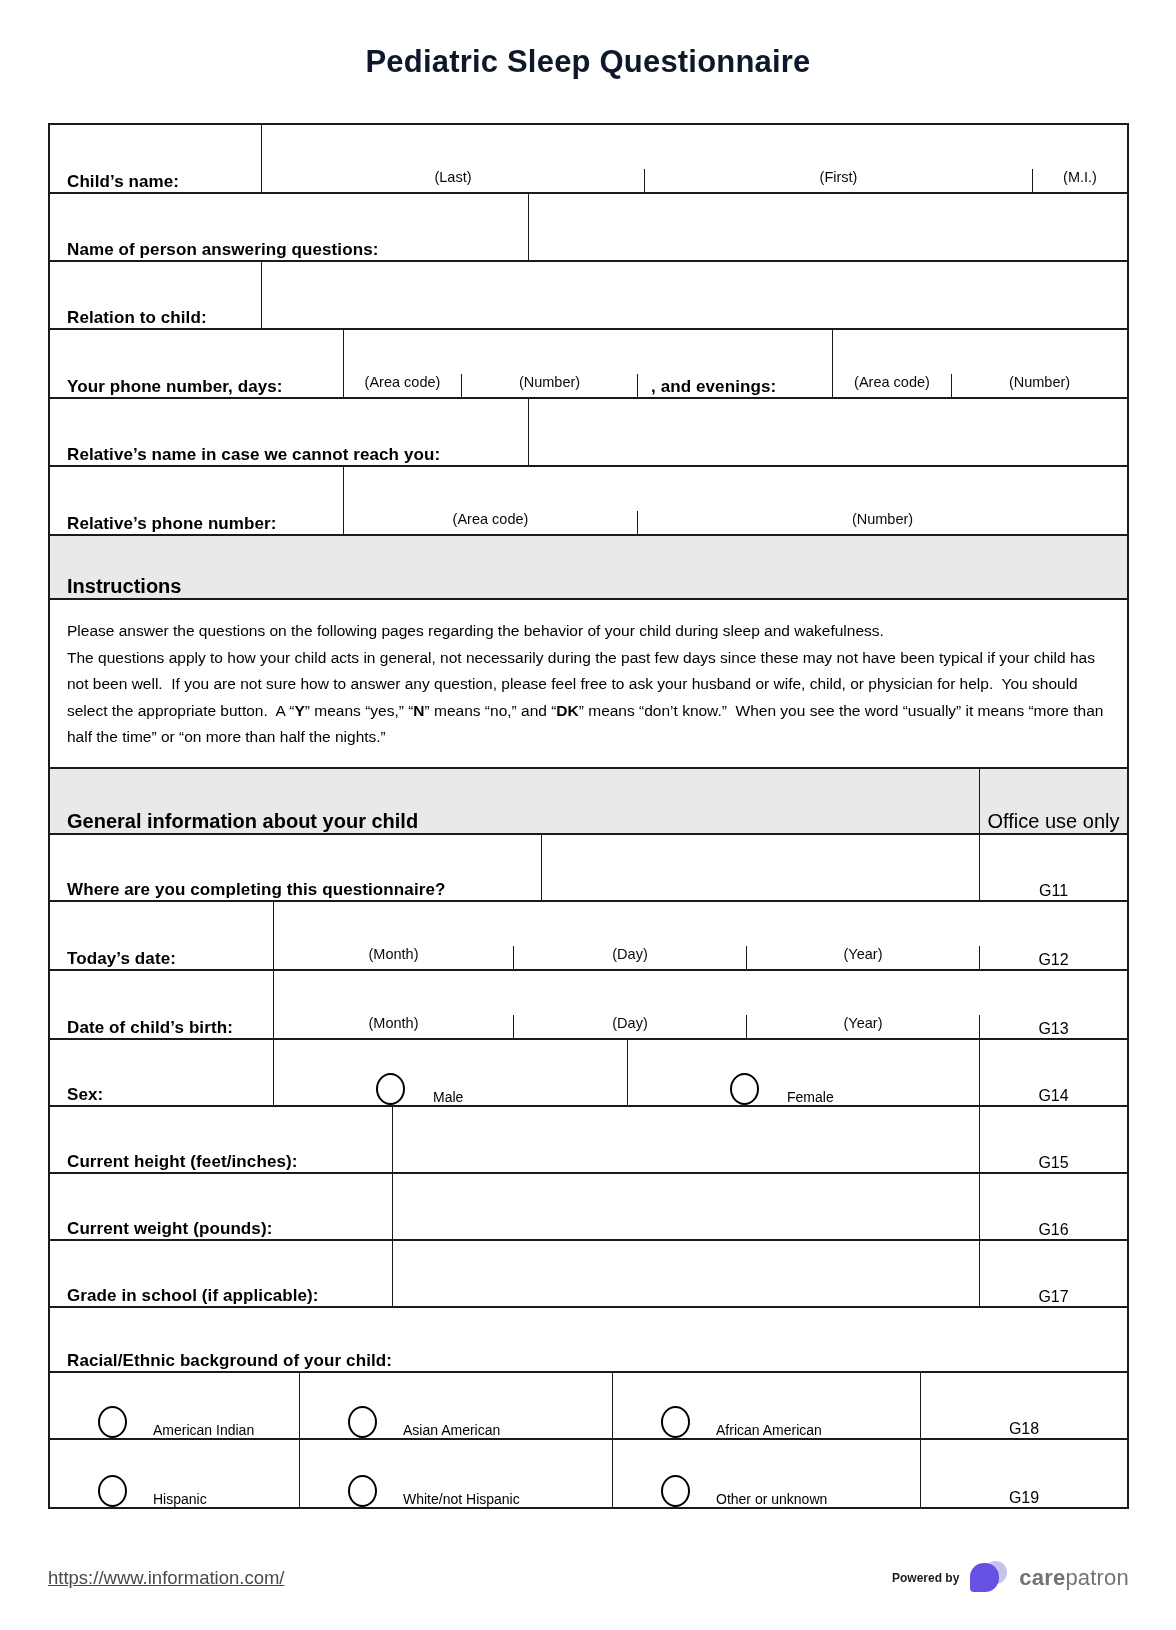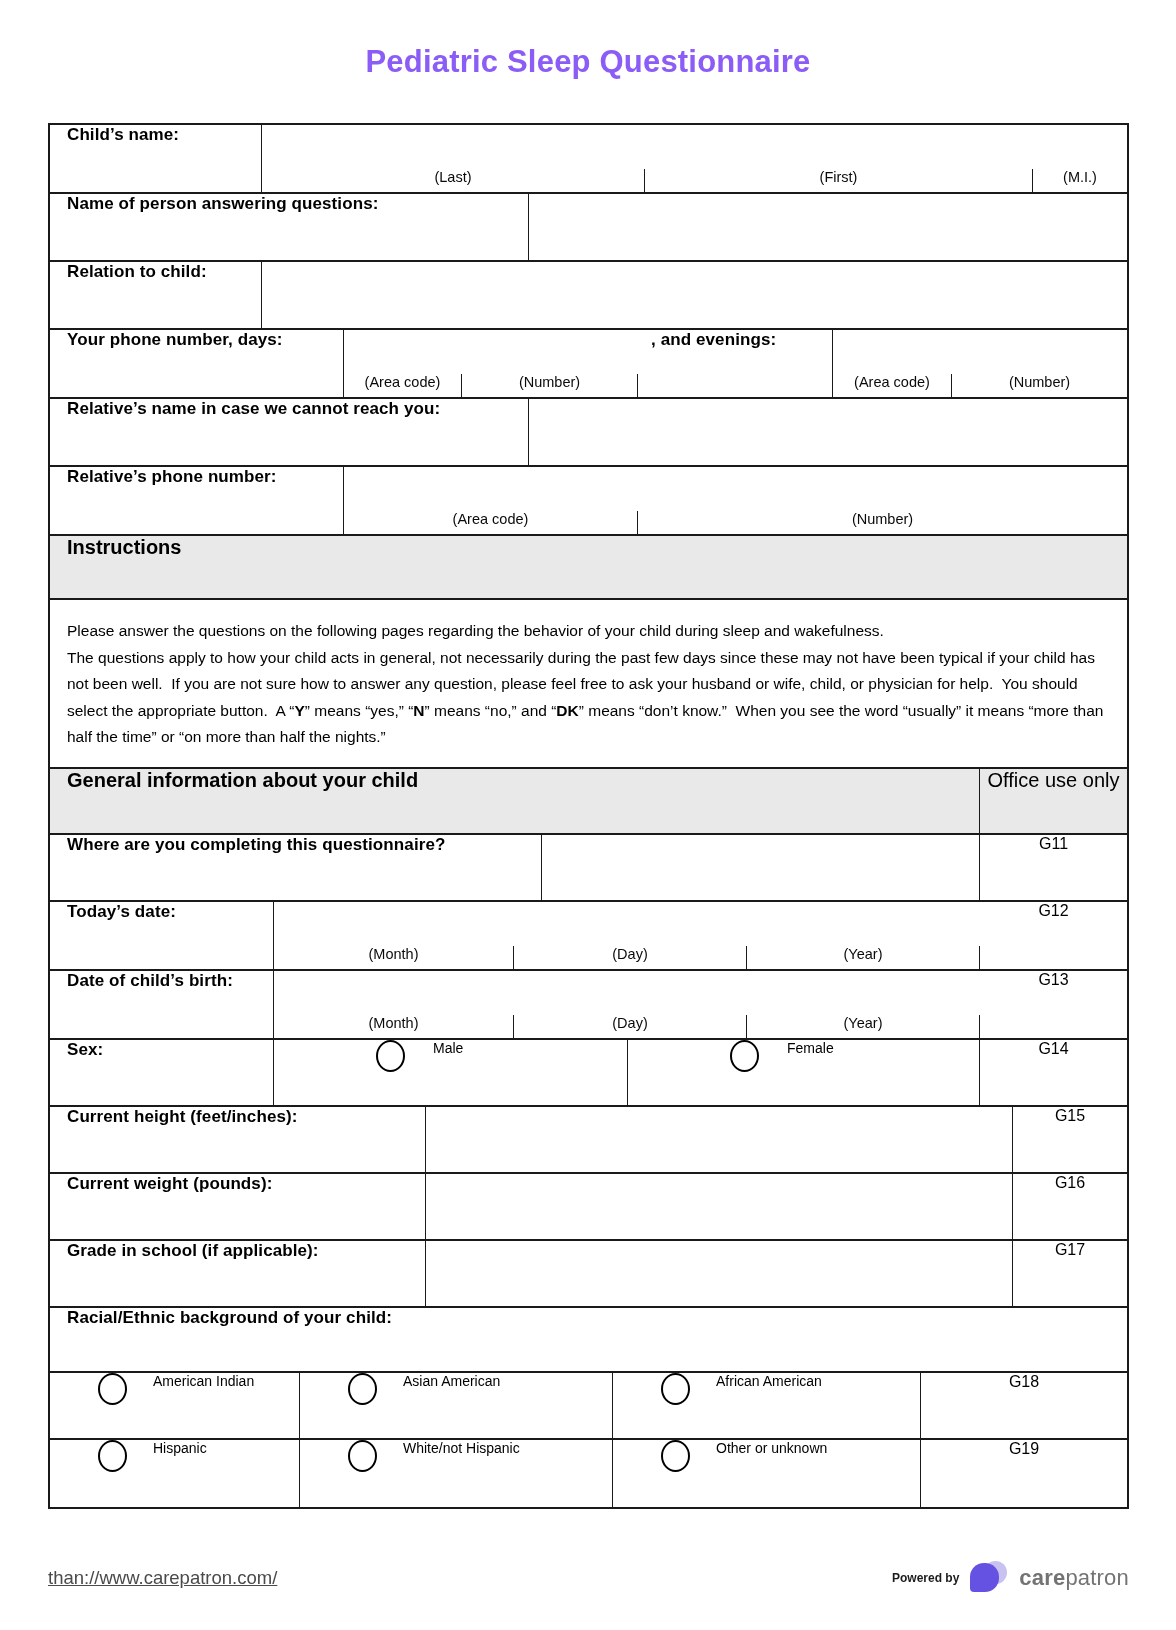--- a/index.html
+++ b/index.html
@@ -5,26 +5,26 @@
   * { margin:0; padding:0; box-sizing:border-box; }
   html,body { background:#ffffff; }
   .page {
     position:relative; width:1176px; height:1630px; margin:0 auto;
     background:#ffffff; color:#000;
     font-family:"Liberation Sans","DejaVu Sans",sans-serif;
     overflow:hidden;
   }
   .title {
     padding-top:44px; text-align:center;
-    font-size:31px; font-weight:bold; color:#8b5cf6; letter-spacing:0.2px;
+    font-size:31px; font-weight:bold; color:#0f172a; letter-spacing:0.2px;
   }
   .form { position:absolute; left:48px; top:123px; width:1081px; border:2px solid #1a1a1a; background:#fff; }
   .r { display:flex; border-bottom:2px solid #1a1a1a; min-height:68px; background:#fff; }
   .r:last-child { border-bottom:none; }
-  .c { border-right:1.5px solid #1a1a1a; display:flex; align-items:flex-start; padding-left:17px; }
+  .c { border-right:1.5px solid #1a1a1a; display:flex; align-items:flex-end; padding-left:17px; }
   .c:last-child { border-right:none; }
   .c.grow { flex:1; }
   .lbl { font-weight:bold; font-size:17px; letter-spacing:0.1px; }
   .opt-lbl { font-size:14px; }
   .hintcell { align-items:flex-end; justify-content:center; padding:0 4px 7px 4px;margin-top:44px; }
   .hint { font-size:14.5px; color:#0a0a0a; }
   .codecell { justify-content:center; padding:0; }
   .code { font-size:16px; }
   .hdr { background:#e9e9e9; }
   .hdr-title { font-size:20px; font-weight:bold; }
@@ -38,21 +38,21 @@
   .sexcell { gap:28px; padding-left:102px; }
   .ethcell { gap:26px; padding-left:48px; }
   
   .w212{width:212px;} .w383{width:383px;} .w388{width:388px;}
   .w479{width:479px;}
   .w294{width:294px;} .w118{width:118px;} .w176{width:176px;} .w195{width:195px;} .w119{width:119px;}
   .w930{width:930px;}
   .w492{width:492px;} .w438{width:438px;}
   .w224{width:224px;} .w240{width:240px;} .w233{width:233px;}
   .w354{width:354px;} .w352{width:352px;}
-  .w343{width:376px;} .w587{width:587px;}
+  .w343{width:343px;} .w587{width:587px;}
   .w309{width:250px;} .w313{width:313px;} .w308{width:308px;}
   
   .h64{min-height:64px;} .h66{min-height:66px;} .h67{min-height:67px;} .h65{min-height:65px;}
   
   .footer {
     position:absolute; left:48px; right:47px; top:1560px;
     display:flex; justify-content:space-between; align-items:center;
   }
   .site-link { font-size:18.5px; color:#4a4a4a; text-decoration:underline; cursor:pointer; }
   .powered { display:flex; align-items:center; gap:9px; }
@@ -294,21 +294,21 @@
         <span class="opt-lbl">Other or unknown</span>
       </div>
       <div class="c grow codecell">
         <span class="code">G19</span>
       </div>
     </div>
 
   </div>
 
   <div class="footer">
-    <a class="site-link">than://www.carepatron.com/</a>
+    <a class="site-link">https://www.information.com/</a>
     <div class="powered">
       <span class="powered-by">Powered by</span>
       <span class="logo">
         <span class="dot"></span>
         <span class="blob"></span>
       </span>
       <span class="brand"><b>care</b><span>patron</span></span>
     </div>
   </div>
 

